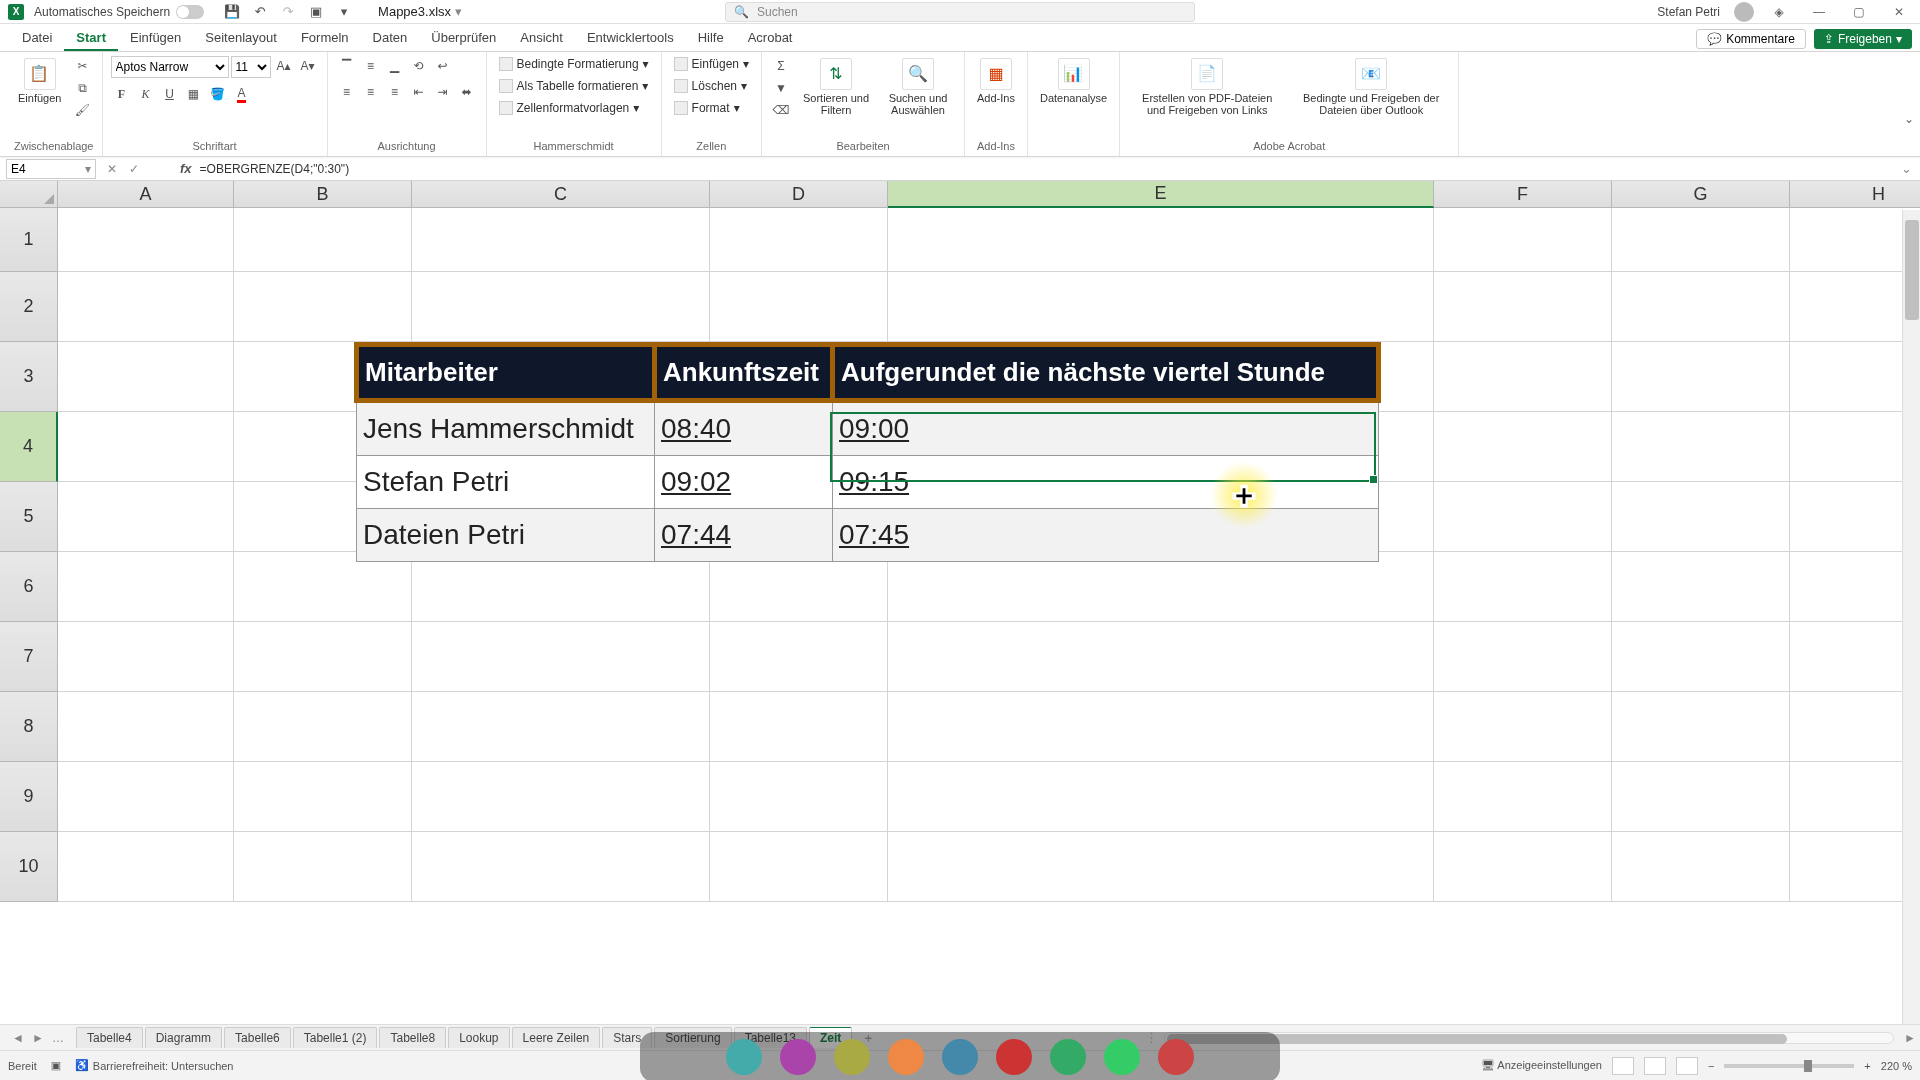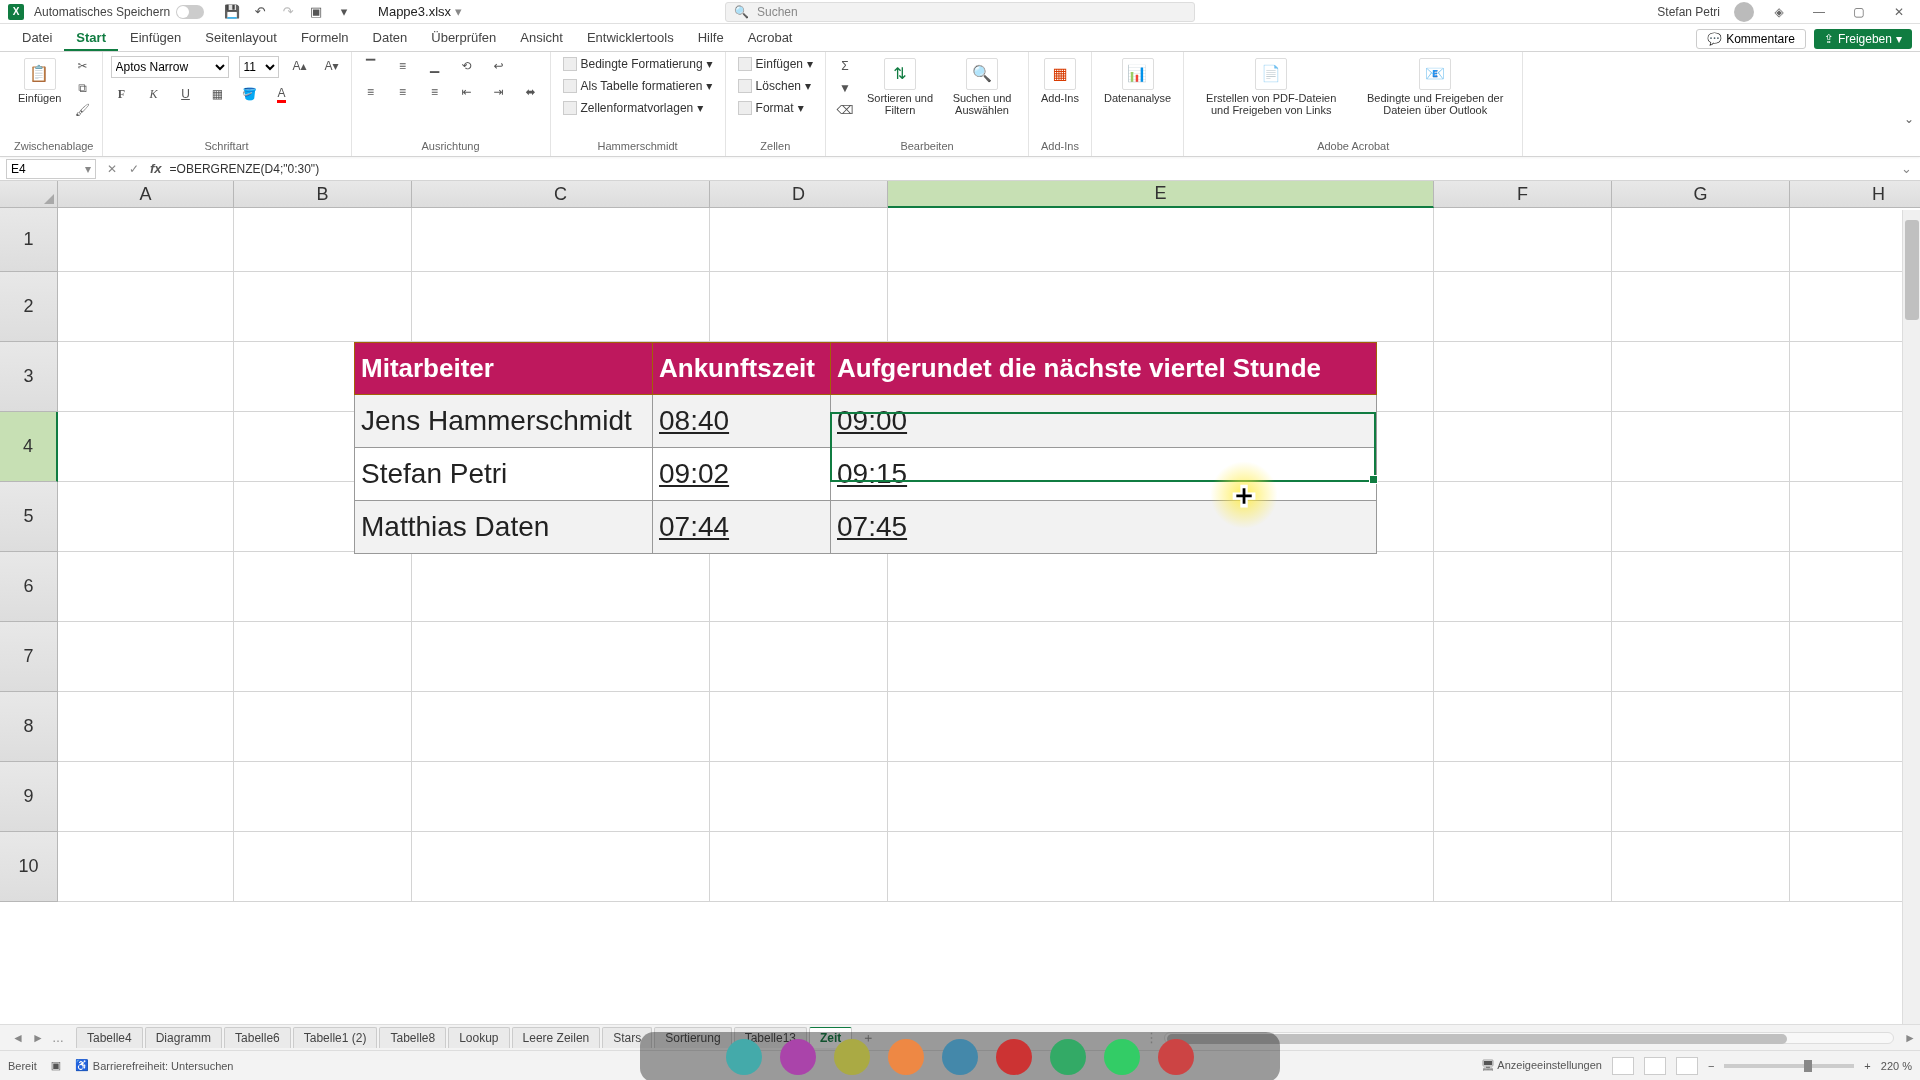--- a/index.html
+++ b/index.html
@@ -28,34 +28,34 @@
 .ribbontabs .kommentare { background:#fff; border:1px solid #ccc; border-radius:3px; padding:2px 10px; font-size:12px; display:flex; align-items:center; gap:4px;}
 .ribbontabs .share { background:#107c41; color:#fff; border-radius:3px; padding:3px 10px; font-size:12px; display:flex; align-items:center; gap:4px;}
 
 
 .ribbon { height: 105px; background:#fff; border-bottom:1px solid #d4d4d4; display:flex; align-items:stretch; padding-left:6px; box-shadow:0 1px 2px rgba(0,0,0,.05);}
 .ribbon .group { border-right:1px solid #e4e4e4; padding:4px 8px 2px 8px; display:flex; flex-direction:column; justify-content:space-between;}
 .ribbon .group .body { display:flex; gap:6px; align-items:flex-start; flex:1;}
 .ribbon .group .label { font-size:11px; color:#666; text-align:center; padding-bottom:2px; position:relative;}
 .ribbon .bigbtn { display:flex; flex-direction:column; align-items:center; gap:2px; padding:2px 4px; font-size:11px; color:#333; text-align:center; line-height:1.1;}
 .ribbon .bigbtn .bicon { width:32px; height:32px; border:1px solid #ddd; border-radius:2px; display:flex;align-items:center;justify-content:center; color:#107c41; font-size:16px;}
-.ribbon .smallrow { display:flex; gap:10px;}
+.ribbon .smallrow { display:flex; gap:2px;}
 .ribbon .smallbtn { width:22px; height:20px; display:flex;align-items:center;justify-content:center;color:#555; font-size:12px; border-radius:2px;}
 .ribbon select.combo { height:22px; font-size:12px; border:1px solid #ccc; background:#fff;}
 .ribbon .stack { display:flex; flex-direction:column; gap:2px;}
 .ribbon .menuitem { display:flex; align-items:center; gap:4px; font-size:12px; color:#333; padding:1px 4px; white-space:nowrap;}
 .ribbon .menuitem .micon { width:14px; height:14px; background:#eee; border:1px solid #ccc;}
 .ribbon .collapse { position:absolute; right:6px; top:60px; color:#666; font-size:12px;}
 
 
 .formulabar { height: 24px; background:#fff; border-bottom:1px solid #d4d4d4; display:flex; align-items:center;}
 .formulabar .namebox { width:90px; height:20px; border:1px solid #ccc; margin-left:6px; font-size:12px; padding:0 4px; display:flex; align-items:center; justify-content:space-between;}
 .formulabar .fbtns { display:flex; gap:2px; margin:0 6px;}
 .formulabar .fbtns span { width:20px; text-align:center; color:#888; font-size:12px;}
-.formulabar .fx { font-style:italic; font-weight:bold; color:#555; margin-right:6px;}
+.formulabar .fx { font-style:italic; font-weight:bold; color:#555; margin-right:6px;margin-left:30px;}
 .formulabar .formula { flex:1; font-size:12px; padding-left:2px; color:#333;}
 .formulabar .expand { margin-right:8px; color:#888;}
 
 
 .gridwrap { position:absolute; top:181px; left:0; right:0; bottom:56px; background:#fff; overflow:hidden; display:flex;}
 .gridwrap .corner { position:absolute; left:0; top:0; width:58px; height:27px; background:linear-gradient(#e8e8e8,#ddd); border-right:1px solid #b7b7b7; border-bottom:1px solid #b7b7b7;}
 .gridwrap .corner::after{content:"";position:absolute;right:3px;bottom:3px;width:0;height:0;border-left:10px solid transparent;border-bottom:10px solid #a9a9a9;}
 
 .colheaders { position:absolute; left:58px; top:0; height:27px; display:flex;}
 .colheaders .ch { background:linear-gradient(#e8e8e8,#ddd); border-right:1px solid #b7b7b7; border-bottom:1px solid #b7b7b7; display:flex; align-items:center; justify-content:center; font-size:18px; color:#333;}
@@ -63,21 +63,21 @@
 
 .rowheaders { position:absolute; left:0; top:27px; width:58px;}
 .rowheaders .rh { background:linear-gradient(#e8e8e8,#ddd); border-right:1px solid #b7b7b7; border-bottom:1px solid #b7b7b7; display:flex; align-items:center; justify-content:center; font-size:18px; color:#333;}
 .rowheaders .rh.sel { background:#c7e0b4; border-right:2px solid #107c41;}
 
 .cells { position:absolute; left:58px; top:27px;}
 .cells .cell { position:absolute; border-right:1px solid #d4d4d4; border-bottom:1px solid #d4d4d4;}
 
 
 .datatable { position:absolute; border-collapse:collapse; table-layout:fixed;}
-.datatable th { background:#be185d; color:#fff; font-weight:bold; font-size:26px; text-align:left; padding:10px 6px; border:1px solid #a16207;}
+.datatable th { background:#0f172a; color:#fff; font-weight:bold; font-size:26px; text-align:left; padding:10px 6px; border:5px solid #a16207;}
 .datatable td { background:#f2f2f2; font-size:28px; padding:10px 6px; border:1px solid #999; color:#222;}
 .datatable td.num { text-align:left;text-decoration:underline;}
 .datatable tr.alt td { background:#fff;}
 
 .sel-outline { position:absolute; border:2px solid #107c41; pointer-events:none; background:transparent;}
 .sel-outline::after { content:""; position:absolute; right:-4px; bottom:-4px; width:7px; height:7px; background:#107c41; border:1px solid #fff;}
 
 .cursor-hint { position:absolute; width:48px; height:48px; pointer-events:none;}
 .cursor-hint .glow { position:absolute; inset:-10px; background:radial-gradient(circle, rgba(255,235,59,.85) 0%, rgba(255,235,59,0) 70%); border-radius:50%;}
 .cursor-hint .plus { position:absolute; left:50%; top:50%; transform:translate(-50%,-50%); font-size:34px; font-weight:900; color:#fff; -webkit-text-stroke:4px #fff;}
@@ -462,21 +462,21 @@
           <td>Jens Hammerschmidt</td>
           <td class="num">08:40</td>
           <td class="num">09:00</td>
         </tr>
         <tr class="alt">
           <td>Stefan Petri</td>
           <td class="num">09:02</td>
           <td class="num">09:15</td>
         </tr>
         <tr>
-          <td>Matthias Daten</td>
+          <td>Dateien Petri</td>
           <td class="num">07:44</td>
           <td class="num">07:45</td>
         </tr>
       </tbody>
   </table>
 
   <div class="sel-outline" style="left:830px; top:231px; width:546px; height:70px;"></div>
 
   <div class="cursor-hint" style="left:1220px; top:290px;">
     <div class="glow"></div>

